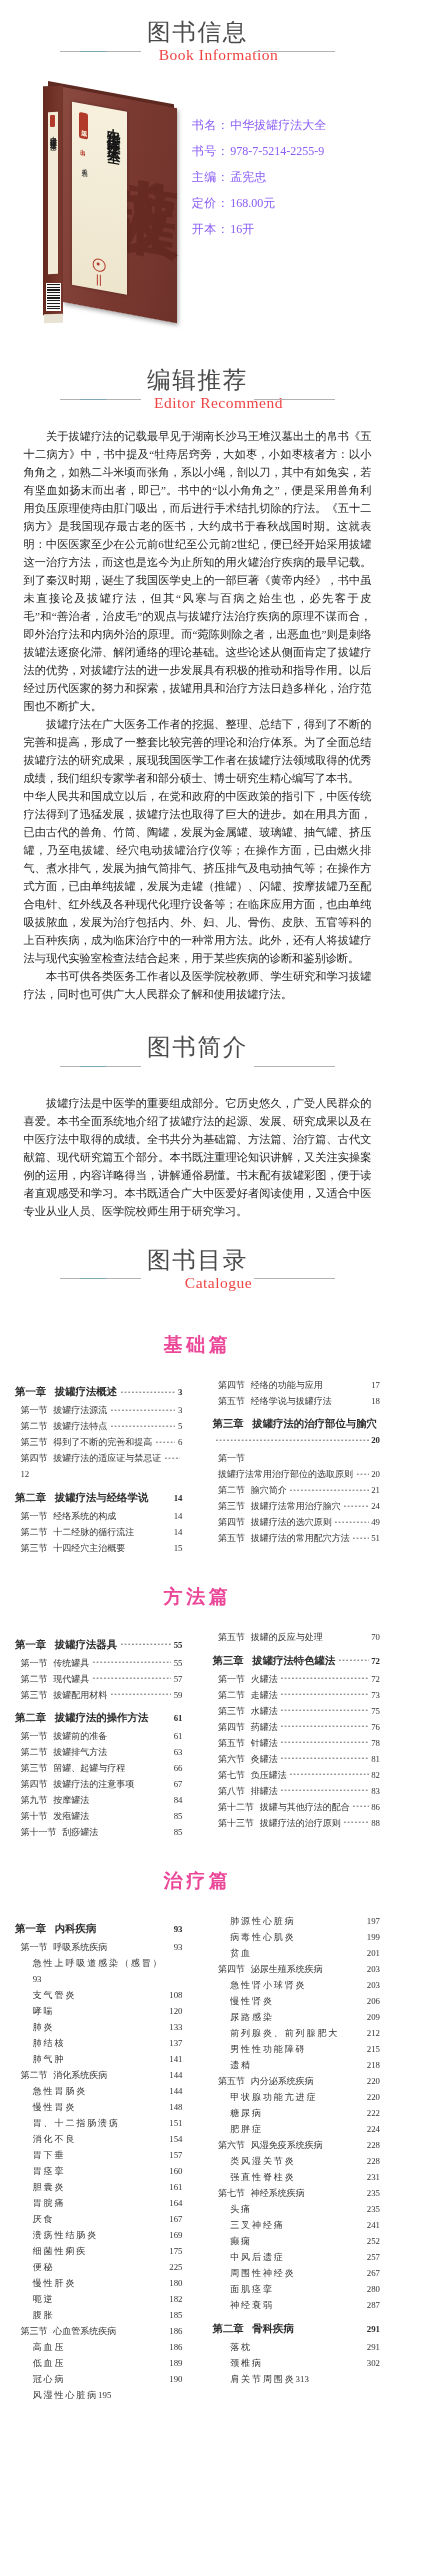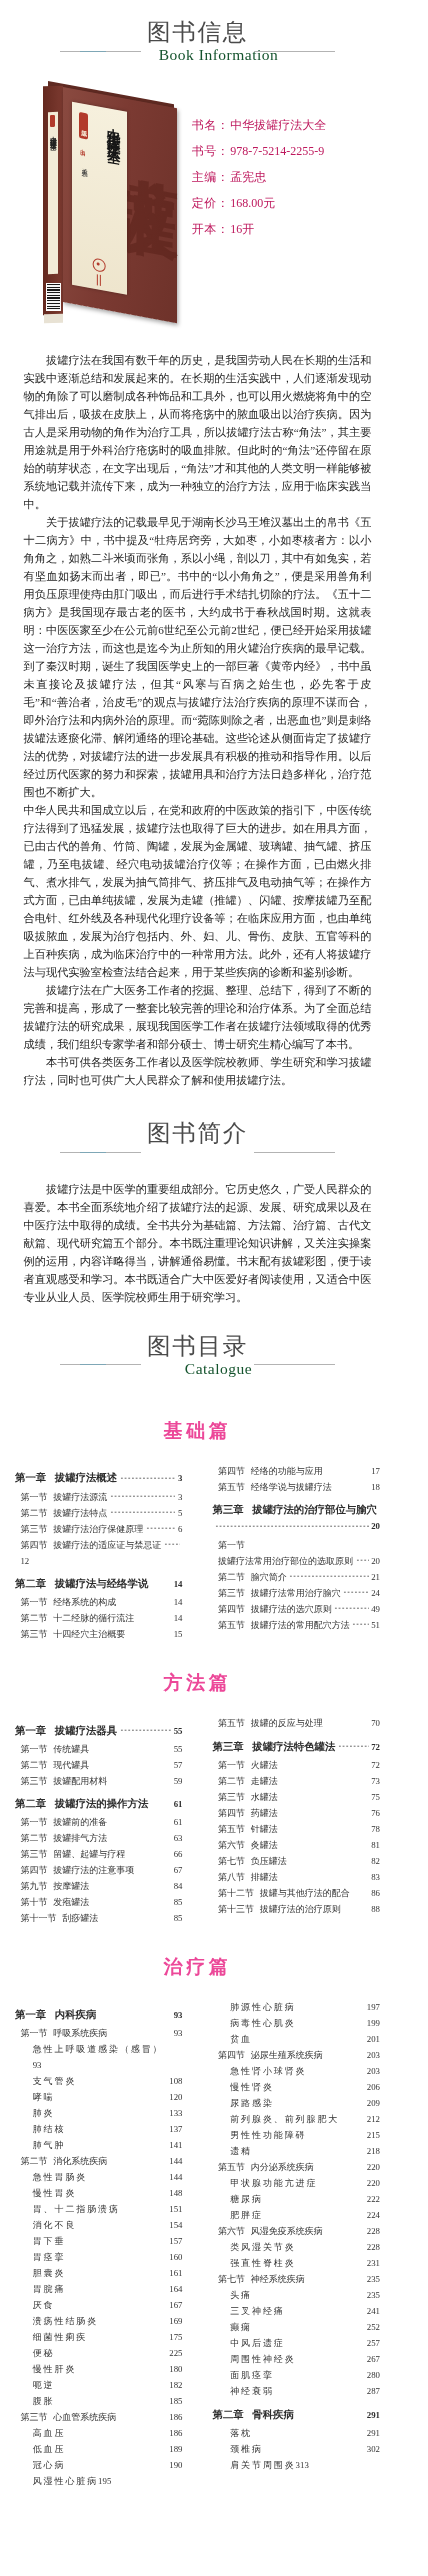--- a/index.html
+++ b/index.html
@@ -3,21 +3,21 @@
 <meta charset="utf-8">
 <style>
   html,body{margin:0;padding:0;background:#fff;}
   body{width:428px;min-height:2576px;font-family:"Liberation Serif","DejaVu Serif",serif;color:#222;}
   .page{width:395px;overflow:hidden;background:#fff;}
 
   
   .sec-header{position:relative;text-align:center;padding:19px 0 11.8px;}
   .sec-header .cn{font-family:"Liberation Sans","DejaVu Sans",sans-serif;font-size:23.6px;line-height:1.15;
     color:#4a4a4a;font-weight:500;letter-spacing:1.6px;}
-  .sec-header .en{font-size:15.5px;color:#14532d;margin-top:0;letter-spacing:0.5px;padding-left:42px;}
+  .sec-header .en{font-size:15.5px;color:#ef4444;margin-top:0;letter-spacing:0.5px;padding-left:42px;}
   .hline{position:absolute;top:51px;width:81px;height:1.1px;background:#b3b3b3;}
   .hline.left{left:60px;}
   .hline.right{right:60px;}
   .hline.left::after{content:"";position:absolute;left:20.3px;top:0;width:26px;height:1.1px;background:#7fa7b6;}
 
   
   .book-section{display:flex;padding:2.1px 10.7px 22.5px;}
   .cover-wrap{position:relative;width:167px;height:247px;flex:none;}
   .top-face{position:absolute;left:37px;top:3.2px;width:126px;height:14px;background:#5f2a22;
     transform:skewY(10.5deg);transform-origin:left top;}
@@ -41,21 +41,21 @@
   .seal{position:absolute;left:7px;top:8.6px;width:9.6px;height:26px;background:#b23a2b;border-radius:2.1px;
     writing-mode:vertical-rl;color:#f6eeda;font-size:5.9px;text-align:center;line-height:9.6px;}
   .ed-label{position:absolute;left:8.6px;top:41px;writing-mode:vertical-rl;font-size:5.4px;color:#b23a2b;letter-spacing:1.1px;}
   .ed-name{position:absolute;left:8px;top:60px;writing-mode:vertical-rl;font-size:5.9px;color:#3a3a3a;letter-spacing:1.1px;}
   .logo{position:absolute;left:50%;bottom:18px;transform:translateX(-50%);width:10.7px;height:10.7px;
     border:1.1px solid #b23a2b;border-radius:50%;}
   .logo::after{content:"";position:absolute;left:2.7px;top:2.7px;width:3.2px;height:3.2px;background:#b23a2b;border-radius:50%;}
   .logo-lines{position:absolute;left:50%;bottom:4.3px;transform:translateX(-50%);display:flex;gap:2.1px;}
   .logo-lines i{display:block;width:1.1px;height:10.7px;background:#b23a2b;}
 
-  .info-list{padding:34px 0 0 14px;font-size:12px;line-height:26px;color:#be185d;}
+  .info-list{padding:34px 0 0 14px;font-size:12px;line-height:26px;color:#8b5cf6;}
   .flabel{letter-spacing:0.5px;}
   .fvalue{margin-left:1.1px;}
 
   
   .text-block{margin:3.2px 23.6px 0;}
   .para{margin:0;font-size:11.2px;line-height:18px;text-align:justify;color:#1f1f1f;}
   .para.ind{text-indent:2em;}
 
   
   .toc-part{margin-top:3.2px;}
@@ -114,26 +114,31 @@
     </div>
     <div class="info-list">
         <div class="info-row"><span class="flabel">书名：</span><span class="fvalue">中华拔罐疗法大全</span></div>
         <div class="info-row"><span class="flabel">书号：</span><span class="fvalue">978-7-5214-2255-9</span></div>
         <div class="info-row"><span class="flabel">主编：</span><span class="fvalue">孟宪忠</span></div>
         <div class="info-row"><span class="flabel">定价：</span><span class="fvalue">168.00元</span></div>
         <div class="info-row"><span class="flabel">开本：</span><span class="fvalue">16开</span></div>
       </div>
   </div>
 
+  <div class="sec-header">
+    <span class="hline left"></span>
+    <span class="hline right"></span>
+    <div class="cn">编辑推荐</div>
+    <div class="en">Editor Recommend</div>
+  </div>
 
   <div class="text-block">
-      <p class="para ind">拔罐疗法在我国有数千年的历史，是我国劳动人民在长期的生活和实践中逐渐总结和发展起来的。在长期的生活实践中，人们逐渐发现动物的角除了可以磨制成各种饰品和工具外，也可以用火燃烧将角中的空气排出后，吸拔在皮肤上，从而将疮疡中的脓血吸出以治疗疾病。因为古人是采用动物的角作为治疗工具，所以拔罐疗法古称“角法”，其主要用途就是用于外科治疗疮疡时的吸血排脓。但此时的“角法”还停留在原始的萌芽状态，在文字出现后，“角法”才和其他的人类文明一样能够被系统地记载并流传下来，成为一种独立的治疗方法，应用于临床实践当中。</p>
       <p class="para ind">关于拔罐疗法的记载最早见于湖南长沙马王堆汉墓出土的帛书《五十二病方》中，书中提及“牡痔居窍旁，大如枣，小如枣核者方：以小角角之，如熟二斗米顷而张角，系以小绳，剖以刀，其中有如兔实，若有坚血如扬末而出者，即已”。书中的“以小角角之”，便是采用兽角利用负压原理使痔由肛门吸出，而后进行手术结扎切除的疗法。《五十二病方》是我国现存最古老的医书，大约成书于春秋战国时期。这就表明：中医医家至少在公元前6世纪至公元前2世纪，便已经开始采用拔罐这一治疗方法，而这也是迄今为止所知的用火罐治疗疾病的最早记载。到了秦汉时期，诞生了我国医学史上的一部巨著《黄帝内经》，书中虽未直接论及拔罐疗法，但其“风寒与百病之始生也，必先客于皮毛”和“善治者，治皮毛”的观点与拔罐疗法治疗疾病的原理不谋而合，即外治疗法和内病外治的原理。而“菀陈则除之者，出恶血也”则是刺络拔罐法逐瘀化滞、解闭通络的理论基础。这些论述从侧面肯定了拔罐疗法的优势，对拔罐疗法的进一步发展具有积极的推动和指导作用。以后经过历代医家的努力和探索，拔罐用具和治疗方法日趋多样化，治疗范围也不断扩大。</p>
+      <p class="para ind">拔罐疗法在广大医务工作者的挖掘、整理、总结下，得到了不断的完善和提高，形成了一整套比较完善的理论和治疗体系。为了全面总结拔罐疗法的研究成果，展现我国医学工作者在拔罐疗法领域取得的优秀成绩，我们组织专家学者和部分硕士、博士研究生精心编写了本书。</p>
       <p class="para">中华人民共和国成立以后，在党和政府的中医政策的指引下，中医传统疗法得到了迅猛发展，拔罐疗法也取得了巨大的进步。如在用具方面，已由古代的兽角、竹筒、陶罐，发展为金属罐、玻璃罐、抽气罐、挤压罐，乃至电拔罐、经穴电动拔罐治疗仪等；在操作方面，已由燃火排气、煮水排气，发展为抽气筒排气、挤压排气及电动抽气等；在操作方式方面，已由单纯拔罐，发展为走罐（推罐）、闪罐、按摩拔罐乃至配合电针、红外线及各种现代化理疗设备等；在临床应用方面，也由单纯吸拔脓血，发展为治疗包括内、外、妇、儿、骨伤、皮肤、五官等科的上百种疾病，成为临床治疗中的一种常用方法。此外，还有人将拔罐疗法与现代实验室检查法结合起来，用于某些疾病的诊断和鉴别诊断。</p>
-      <p class="para ind">拔罐疗法在广大医务工作者的挖掘、整理、总结下，得到了不断的完善和提高，形成了一整套比较完善的理论和治疗体系。为了全面总结拔罐疗法的研究成果，展现我国医学工作者在拔罐疗法领域取得的优秀成绩，我们组织专家学者和部分硕士、博士研究生精心编写了本书。</p>
       <p class="para ind">本书可供各类医务工作者以及医学院校教师、学生研究和学习拔罐疗法，同时也可供广大人民群众了解和使用拔罐疗法。</p>
     </div>
 
   <div class="sec-header" style="padding-top:31px;">
     <span class="hline left" style="top:63px;"></span>
     <span class="hline right" style="top:63px;"></span>
     <div class="cn">图书简介</div>
   </div>
 
   <div class="text-block" style="margin-top:21.4px;">
@@ -165,21 +170,21 @@
               <span class="tpage">3</span>
             </div>
             <div class="trow sec">
               <span class="tnum">第二节</span>
               <span class="ttitle">拔罐疗法特点</span>
               <span class="tdots"></span>
               <span class="tpage">5</span>
             </div>
             <div class="trow sec">
               <span class="tnum">第三节</span>
-              <span class="ttitle">拔罐疗法治疗保健原理</span>
+              <span class="ttitle">得到了不断的完善和提高</span>
               <span class="tdots"></span>
               <span class="tpage">6</span>
             </div>
             <div class="trow sec">
               <span class="tnum">第四节</span>
               <span class="ttitle">拔罐疗法的适应证与禁忌证</span>
               <span class="tdots"></span>
               <span class="tpage">12</span>
             </div>
             <div class="trow ch">

